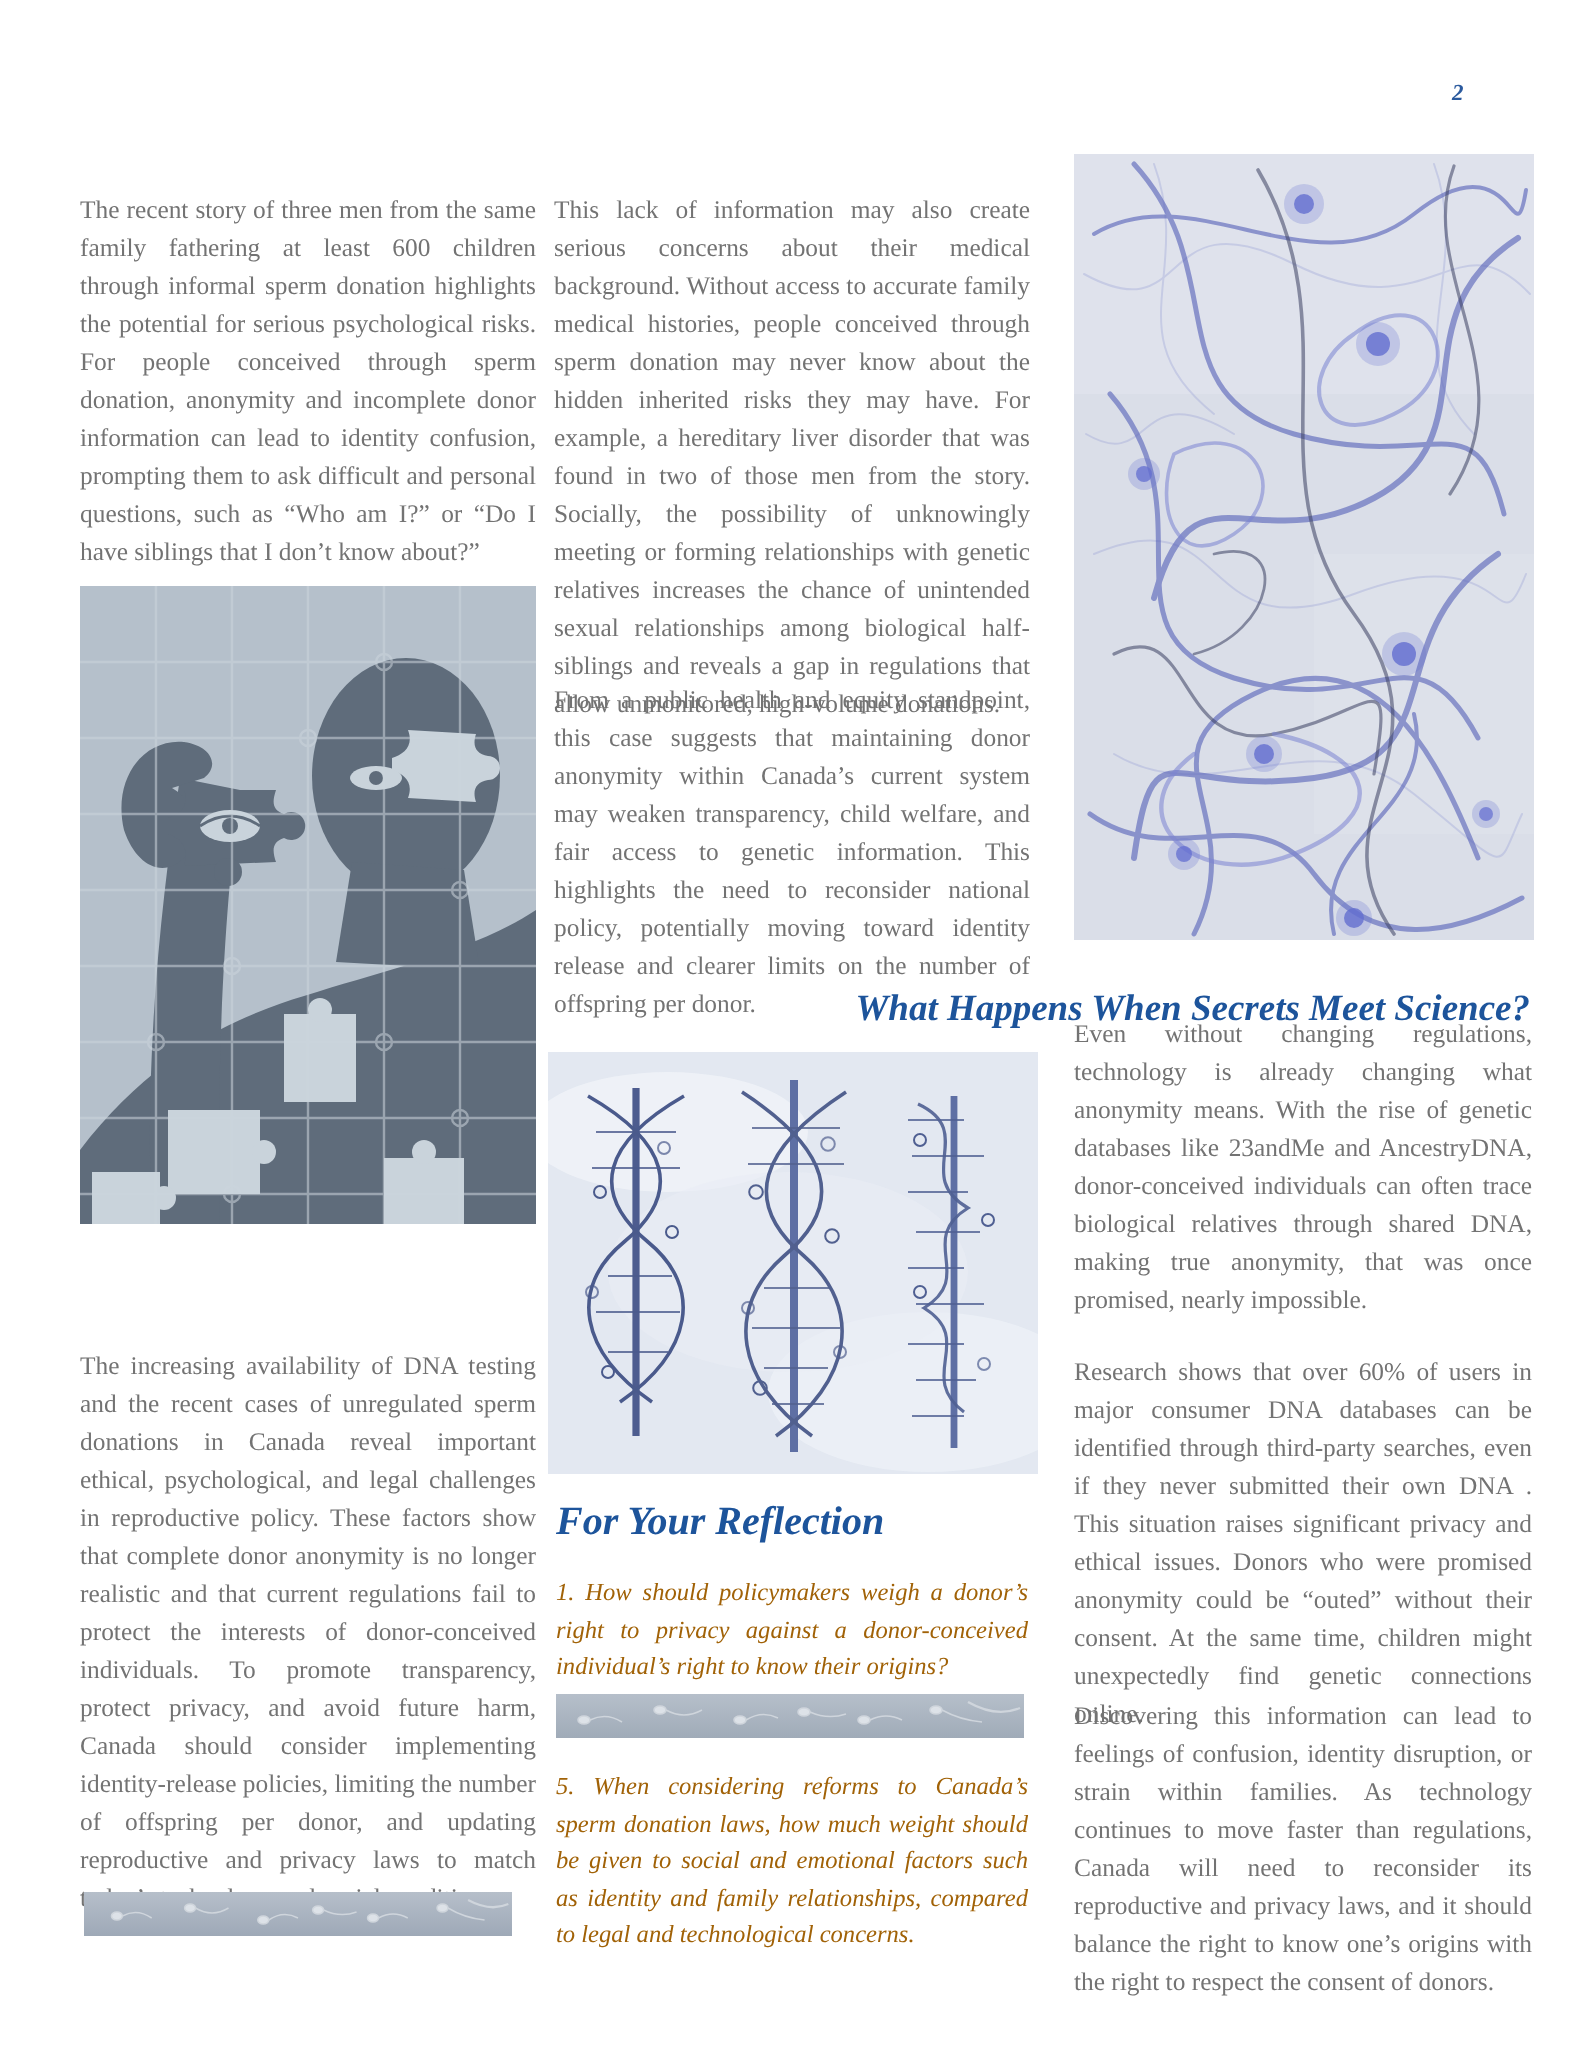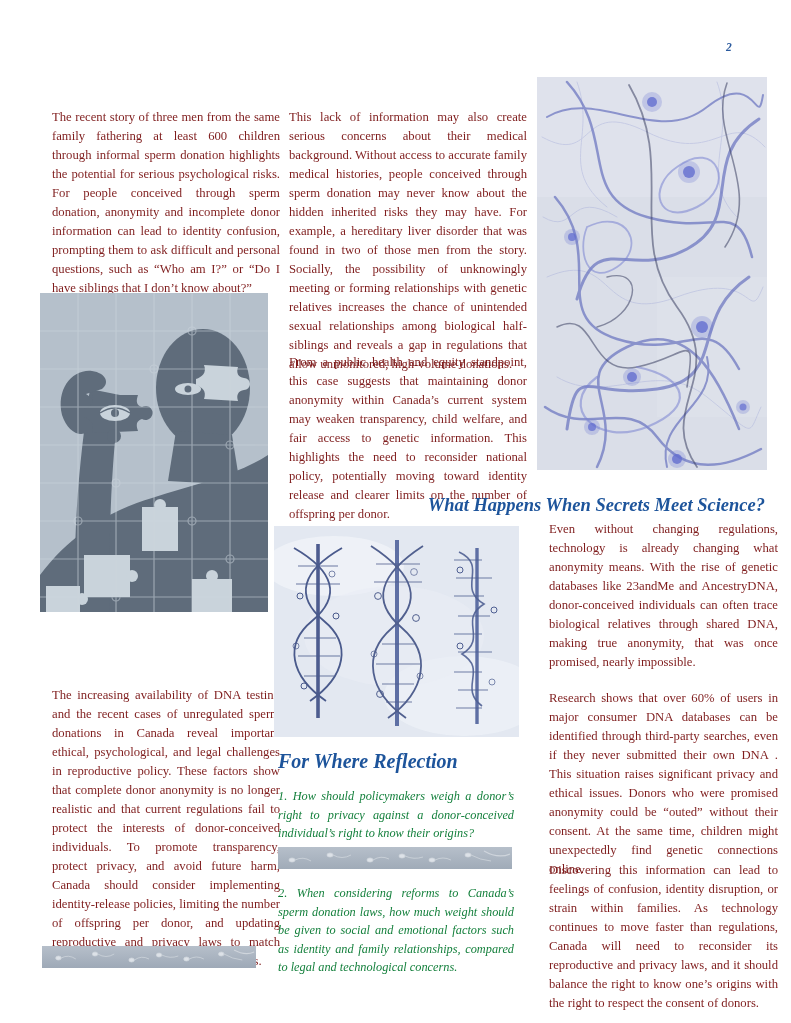--- a/index.html
+++ b/index.html
@@ -1,26 +1,26 @@
 <!DOCTYPE html>
 <html><head>
 <meta charset="utf-8">
 <style>
   html,body{margin:0;padding:0;background:#ffffff;}
   .page{position:relative;width:791px;height:1023px;background:#ffffff;overflow:hidden;
         font-family:"Liberation Serif", serif;}
   .abs{position:absolute;}
-  .body-text{color:#7f1d1d;font-size:12.7px;line-height:19px;text-align:justify;margin:12px;
+  .body-text{color:#737373;font-size:12.7px;line-height:19px;text-align:justify;margin:0;
              font-family:"Liberation Serif", serif;}
   .headline{color:#1d549b;font-style:italic;font-weight:600;margin:0;
             font-family:"Liberation Serif", serif;}
   .title{font-size:21.5px;letter-spacing:.2px;}
   .section-head{font-size:18.5px;}
   .reflect-head{font-size:20px;}
-  .question{color:#15803d;font-style:italic;font-size:12.3px;line-height:18.5px;
+  .question{color:#a16207;font-style:italic;font-size:12.3px;line-height:18.5px;
             text-align:justify;margin:0;font-family:"Liberation Serif", serif;}
   .page-num{color:#2b5a9e;font-style:italic;font-size:11.5px;font-weight:600;}
   .img-frame{display:block;}
 </style>
 </head>
 <body>
 
 <div class="page">
 
   <div class="abs page-num" style="top:41px;left:726px;">2</div>
@@ -147,21 +147,21 @@
       <line x1="203" y1="22" x2="203" y2="198" stroke="#5e6fa4" stroke-width="3.4"></line>
       <path d="M185,26 C215,40 182,62 210,78 C184,94 214,112 188,128 C214,144 184,162 208,180" stroke-width="1.6" opacity="0.9"></path>
       <path d="M180,34 h28 M182,52 h36 M180,70 h30 M184,90 h32 M180,108 h28 M184,126 h34 M180,146 h28 M184,164 h30 M182,182 h26" stroke-width="1" opacity="0.8"></path>
       <circle cx="186" cy="44" r="3"></circle>
         <circle cx="220" cy="84" r="3"></circle>
       <circle cx="186" cy="120" r="3"></circle>
         <circle cx="218" cy="156" r="3" opacity="0.7"></circle>
     </g>
   </svg>
 
-  <h2 class="abs headline reflect-head" style="top:750px;left:278px;width:240px;">For Where Reflection</h2>
+  <h2 class="abs headline reflect-head" style="top:750px;left:278px;width:240px;">For Your Reflection</h2>
 
   <p class="abs question" style="top:787px;left:278px;width:236px;">1. How should policymakers weigh a donor’s right to privacy against a donor-conceived individual’s right to know their origins?</p>
 
   <svg class="abs img-frame" style="top:847px;left:278px;" width="234" height="22" viewBox="0 0 234 22" preserveAspectRatio="none" aria-hidden="true">
     <defs>
       <linearGradient id="g2" x1="0" y1="0" x2="0" y2="1">
         <stop offset="0" stop-color="#b6bfca"></stop>
           <stop offset="1" stop-color="#a0abb8"></stop>
       </linearGradient>
     </defs>
@@ -178,21 +178,21 @@
       <path d="M17,13 q8,-4 16,1"></path>
         <path d="M55,8 q9,5 18,0"></path>
         <path d="M95,13 q8,-5 16,-1"></path>
       <path d="M127,9 q9,4 18,1"></path>
         <path d="M157,13 q8,-4 16,0"></path>
         <path d="M193,8 q9,5 20,6"></path>
       <path d="M206,4 q14,8 26,3" stroke-width="1.2"></path>
     </g>
   </svg>
 
-  <p class="abs question" style="top:884px;left:278px;width:236px;">2. When considering reforms to Canada’s sperm donation laws, how much weight should be given to social and emotional factors such as identity and family relationships, compared to legal and technological concerns.</p>
+  <p class="abs question" style="top:884px;left:278px;width:236px;">5. When considering reforms to Canada’s sperm donation laws, how much weight should be given to social and emotional factors such as identity and family relationships, compared to legal and technological concerns.</p>
 
   <h2 class="abs headline section-head" style="top:495px;left:400px;width:365px;text-align:right;">What Happens When Secrets Meet Science?</h2>
 
   <svg class="abs img-frame" style="top:77px;left:537px;" width="230" height="393" viewBox="0 0 230 393" aria-hidden="true">
     <rect width="230" height="393" fill="#dadee8"></rect>
     <rect x="0" y="0" width="230" height="120" fill="#e2e5ee" opacity="0.6"></rect>
     <rect x="120" y="200" width="110" height="140" fill="#e0e3ec" opacity="0.5"></rect>
     <g fill="none" stroke-linecap="round">
 
       <g stroke="#99a1d6" stroke-width="1" opacity="0.35">

